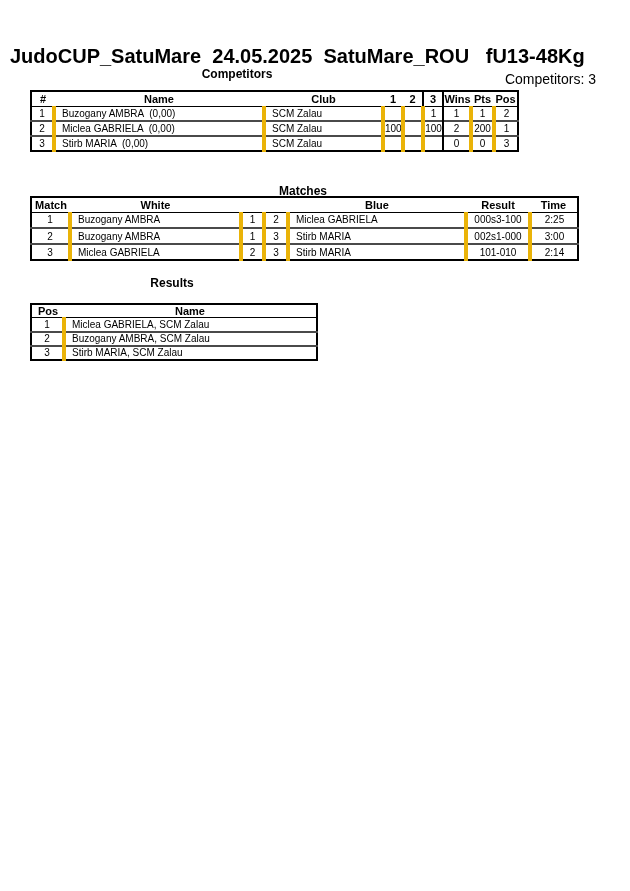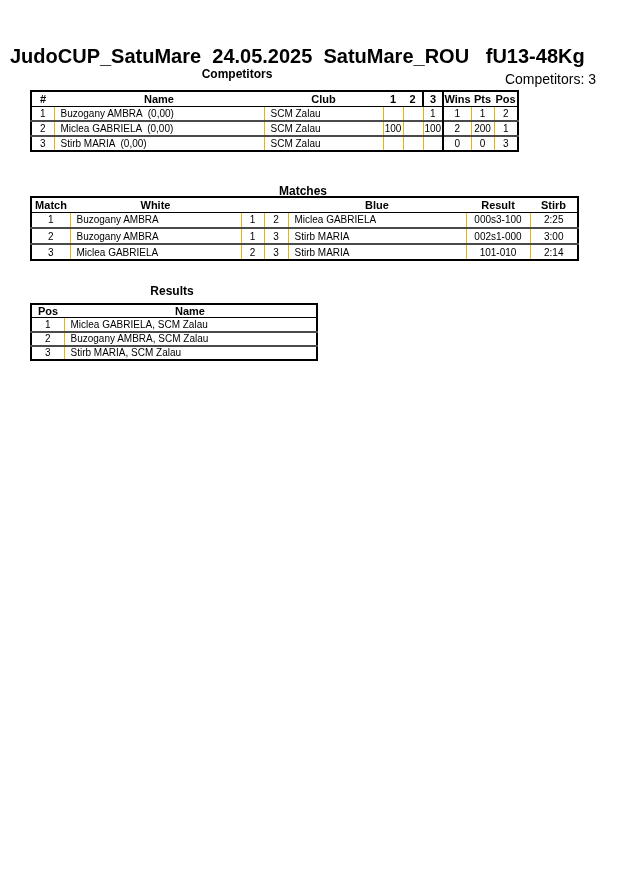--- a/index.html
+++ b/index.html
@@ -8,34 +8,34 @@
     font-family:"Liberation Sans", sans-serif; position:relative; overflow:hidden;
   }
   .abs { position:absolute;text-align:right; }
   .page-title {
     left:10px; top:45px; font-size:20px; font-weight:bold; white-space:pre;
     letter-spacing:0px;
   }
   .section-title { font-size:12px; font-weight:bold; transform:translateX(-50%); white-space:nowrap; }
   .competitors-title { left:237px; top:67px; }
   .matches-title    { left:303px; top:176px;margin-top:8px; }
-  .results-title    { left:172px; top:284px; }
+  .results-title    { left:172px; top:276px; }
   .count-label { left:596px; top:71px; font-size:14px; transform:translateX(-100%); white-space:nowrap; }
 
   table {
     position:absolute; border-collapse:collapse; table-layout:fixed;
     border:2px solid #000; font-size:10px; color:#000;
   }
   th {
     font-size:11px; font-weight:bold; text-align:center; vertical-align:middle;
     border-bottom:1px solid #000; padding:0; overflow:hidden; white-space:nowrap;
   }
   td {
     padding:0; text-align:center; vertical-align:middle; overflow:hidden; white-space:pre;
-    border-left:1px solid #eab308;
+    border-left:4px solid #eab308;
   }
   td:first-child { border-left:none; }
   tbody tr:not(:first-child) td { border-top:2px solid #4a4a4a; }
   td.l { text-align:left; padding-left:6px; }
   .thick-left { border-left:2px solid #000 !important; }
   .b { font-weight:normal; }
 
   .tbl-competitors { left:30px; top:90px;  width:487px; }
   .tbl-matches     { left:30px; top:196px; width:547px;border-radius:21px; }
   .tbl-results     { left:30px; top:303px; width:286px; }
@@ -129,21 +129,21 @@
       <col style="width:48px">
   </colgroup>
   <thead>
     <tr>
       <th>Match</th>
       <th>White</th>
       <th></th>
       <th></th>
       <th>Blue</th>
       <th>Result</th>
-      <th>Stirb</th>
+      <th>Time</th>
     </tr>
   </thead>
   <tbody>
     <tr>
       <td>1</td>
       <td class="l">Buzogany AMBRA</td>
       <td>1</td>
       <td>2</td>
       <td class="l b">Miclea GABRIELA</td>
       <td>000s3-100</td>

